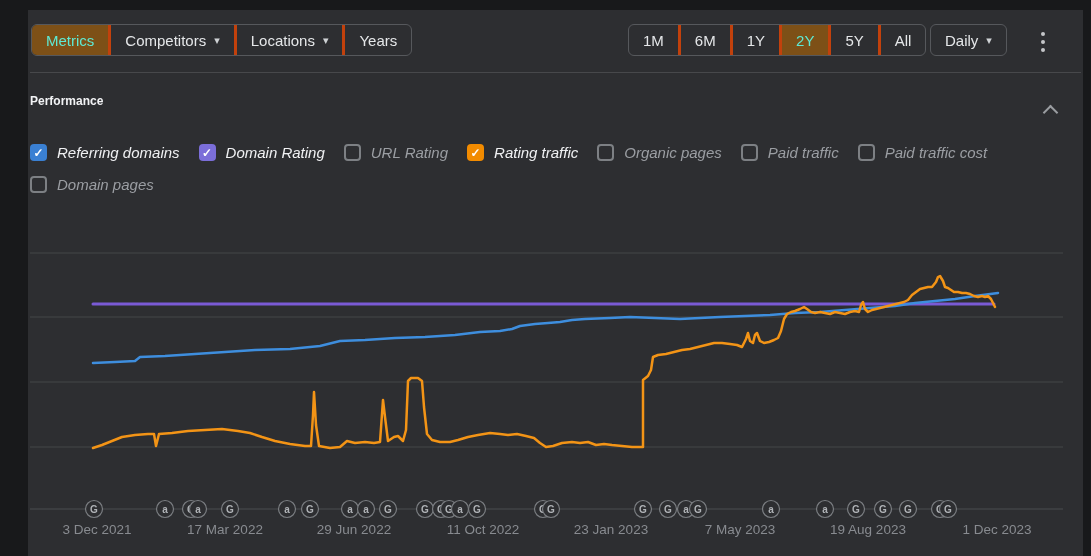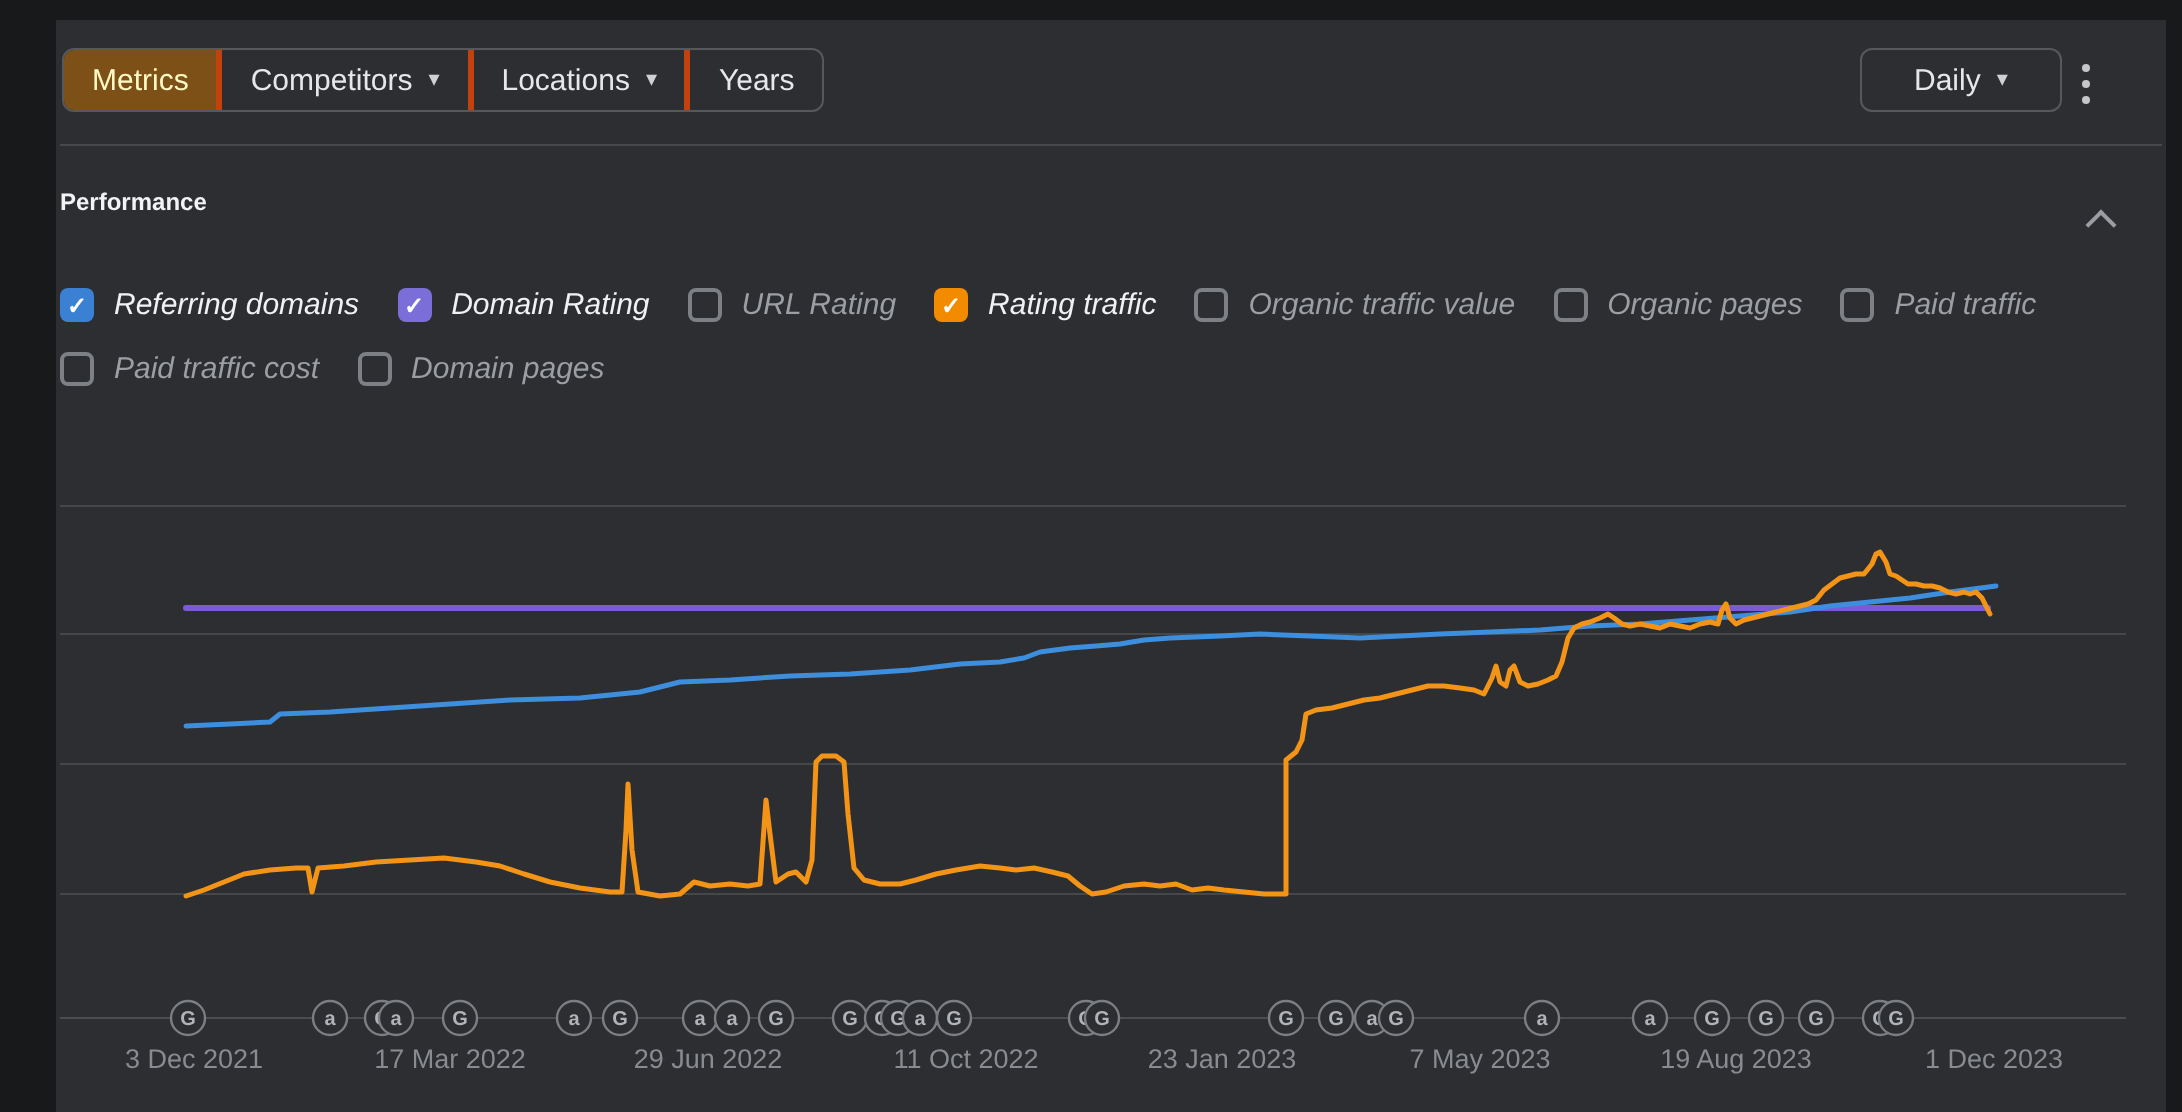--- a/index.html
+++ b/index.html
@@ -25,25 +25,25 @@
   .nav-group { left: 3px; }
   .range-group { left: 600px; }
   .gbtn {
     display: inline-flex; align-items: center;
     padding: 0 14px; height: 100%;
     font-family: inherit; font-size: 15px; color: #e5e7e9;
     background: transparent; border: none;
     border-left: 3px solid #c2410c; cursor: pointer; white-space: nowrap;
   }
   .gbtn:first-child { border-left: none; }
-  .gbtn.sel { background: #7d5017; color: #fef9c3; }
+  .gbtn.sel { background: #7d5017; color: #5eead4; }
   .caret { font-size: 11px; color: #cfd2d5; margin-left: 8px; line-height: 1; }
   .interval-btn {
     position: absolute; left: 902px; top: 14px; height: 32px;
-    display: inline-flex; align-items: center; padding: 0 26px;
+    display: inline-flex; align-items: center; padding: 0 14px;
     font-family: inherit; font-size: 15px; color: #e5e7e9;
     background: transparent; border: 1px solid #56585c; border-radius: 6px;
     cursor: pointer;
   }
   .kebab {
     position: absolute; left: 1007px; top: 22px; width: 16px; height: 20px;
     display: flex; flex-direction: column; align-items: center;
     justify-content: space-between; cursor: pointer;
   }
   .kebab i { width: 4px; height: 4px; border-radius: 50%; background: #c4c6c9; }
@@ -101,20 +101,40 @@
       </button>
       <button class="gbtn">
         <span>Locations</span>
         <span class="caret">▾</span>
       </button>
       <button class="gbtn">
         <span>Years</span>
       </button>
     </div>
 
+  <div class="btn-group range-group">
+      <button class="gbtn">
+        <span>1M</span>
+      </button>
+      <button class="gbtn">
+        <span>6M</span>
+      </button>
+      <button class="gbtn">
+        <span>1Y</span>
+      </button>
+      <button class="gbtn sel">
+        <span>2Y</span>
+      </button>
+      <button class="gbtn">
+        <span>5Y</span>
+      </button>
+      <button class="gbtn">
+        <span>All</span>
+      </button>
+    </div>
 
   <button class="interval-btn">
     <span>Daily</span>
     <span class="caret">▾</span>
   </button>
 
   <div class="kebab">
       <i></i>
       <i></i>
       <i></i>
@@ -134,24 +154,20 @@
         <span class="box" style="background: rgb(123, 110, 217);">✓</span>
         <span class="lbl">Domain Rating</span>
       </label>
       <label class="metric">
         <span class="box"></span>
         <span class="lbl">URL Rating</span>
       </label>
       <label class="metric checked">
         <span class="box" style="background: rgb(242, 139, 0);">✓</span>
         <span class="lbl">Rating traffic</span>
-      </label>
-      <label class="metric">
-        <span class="box"></span>
-        <span class="lbl">Organic traffic value</span>
       </label>
       <label class="metric">
         <span class="box"></span>
         <span class="lbl">Organic pages</span>
       </label>
       <label class="metric">
         <span class="box"></span>
         <span class="lbl">Paid traffic</span>
       </label>
       <label class="metric">

